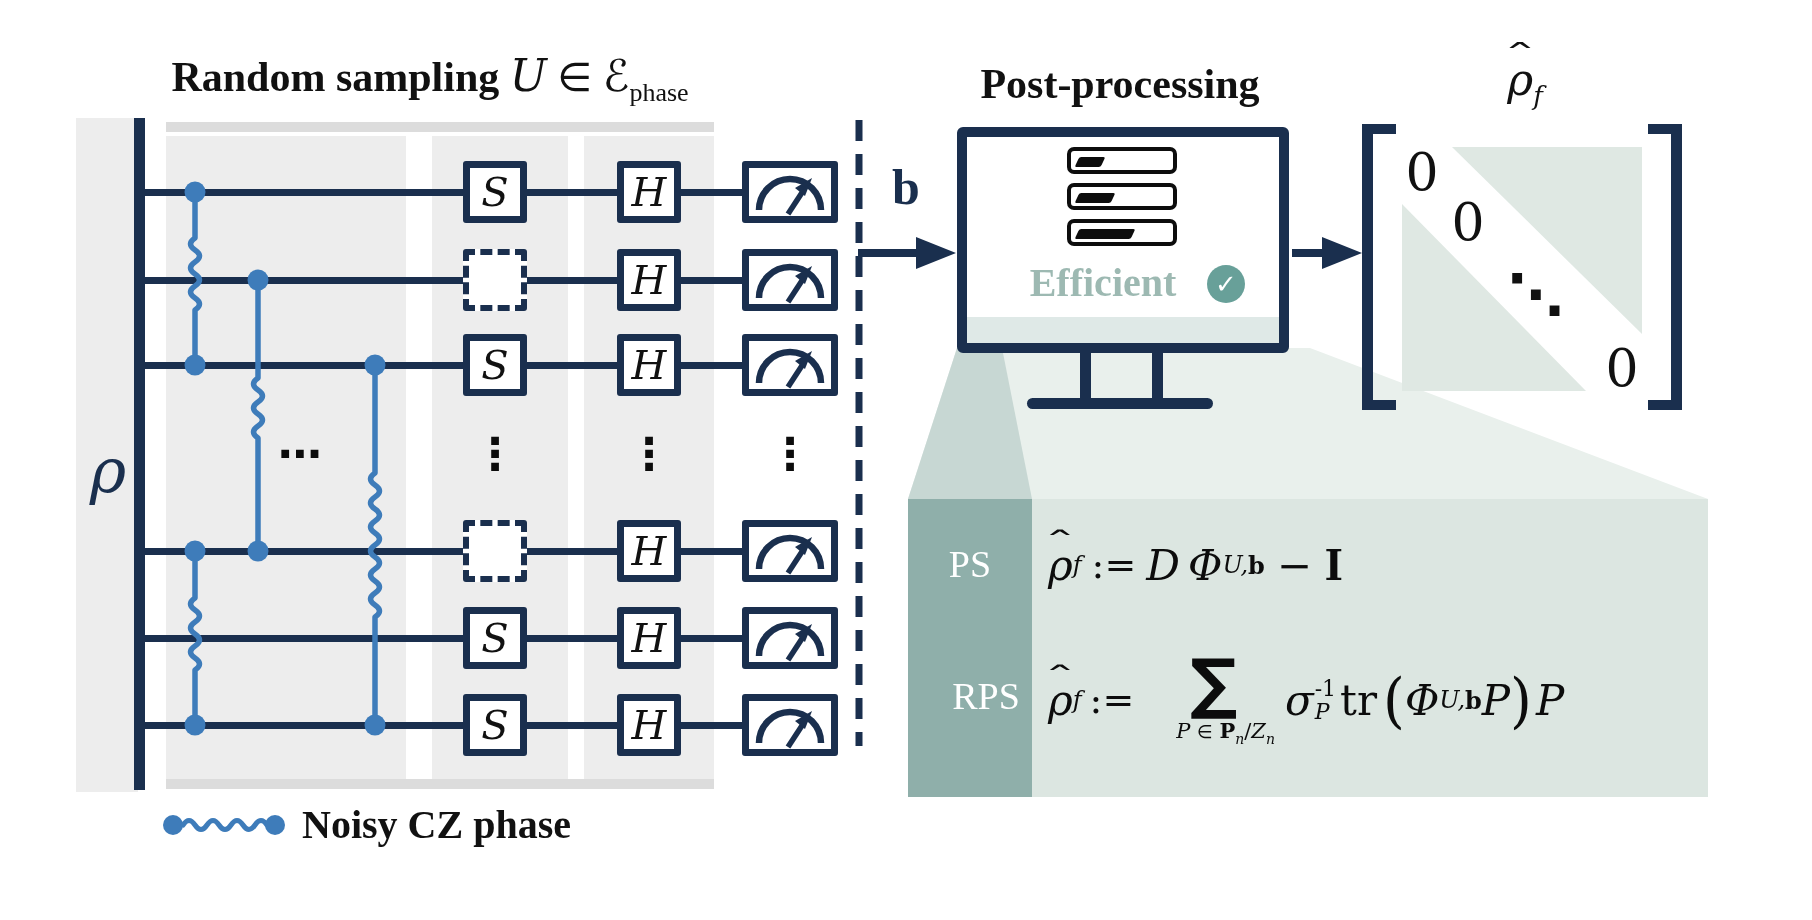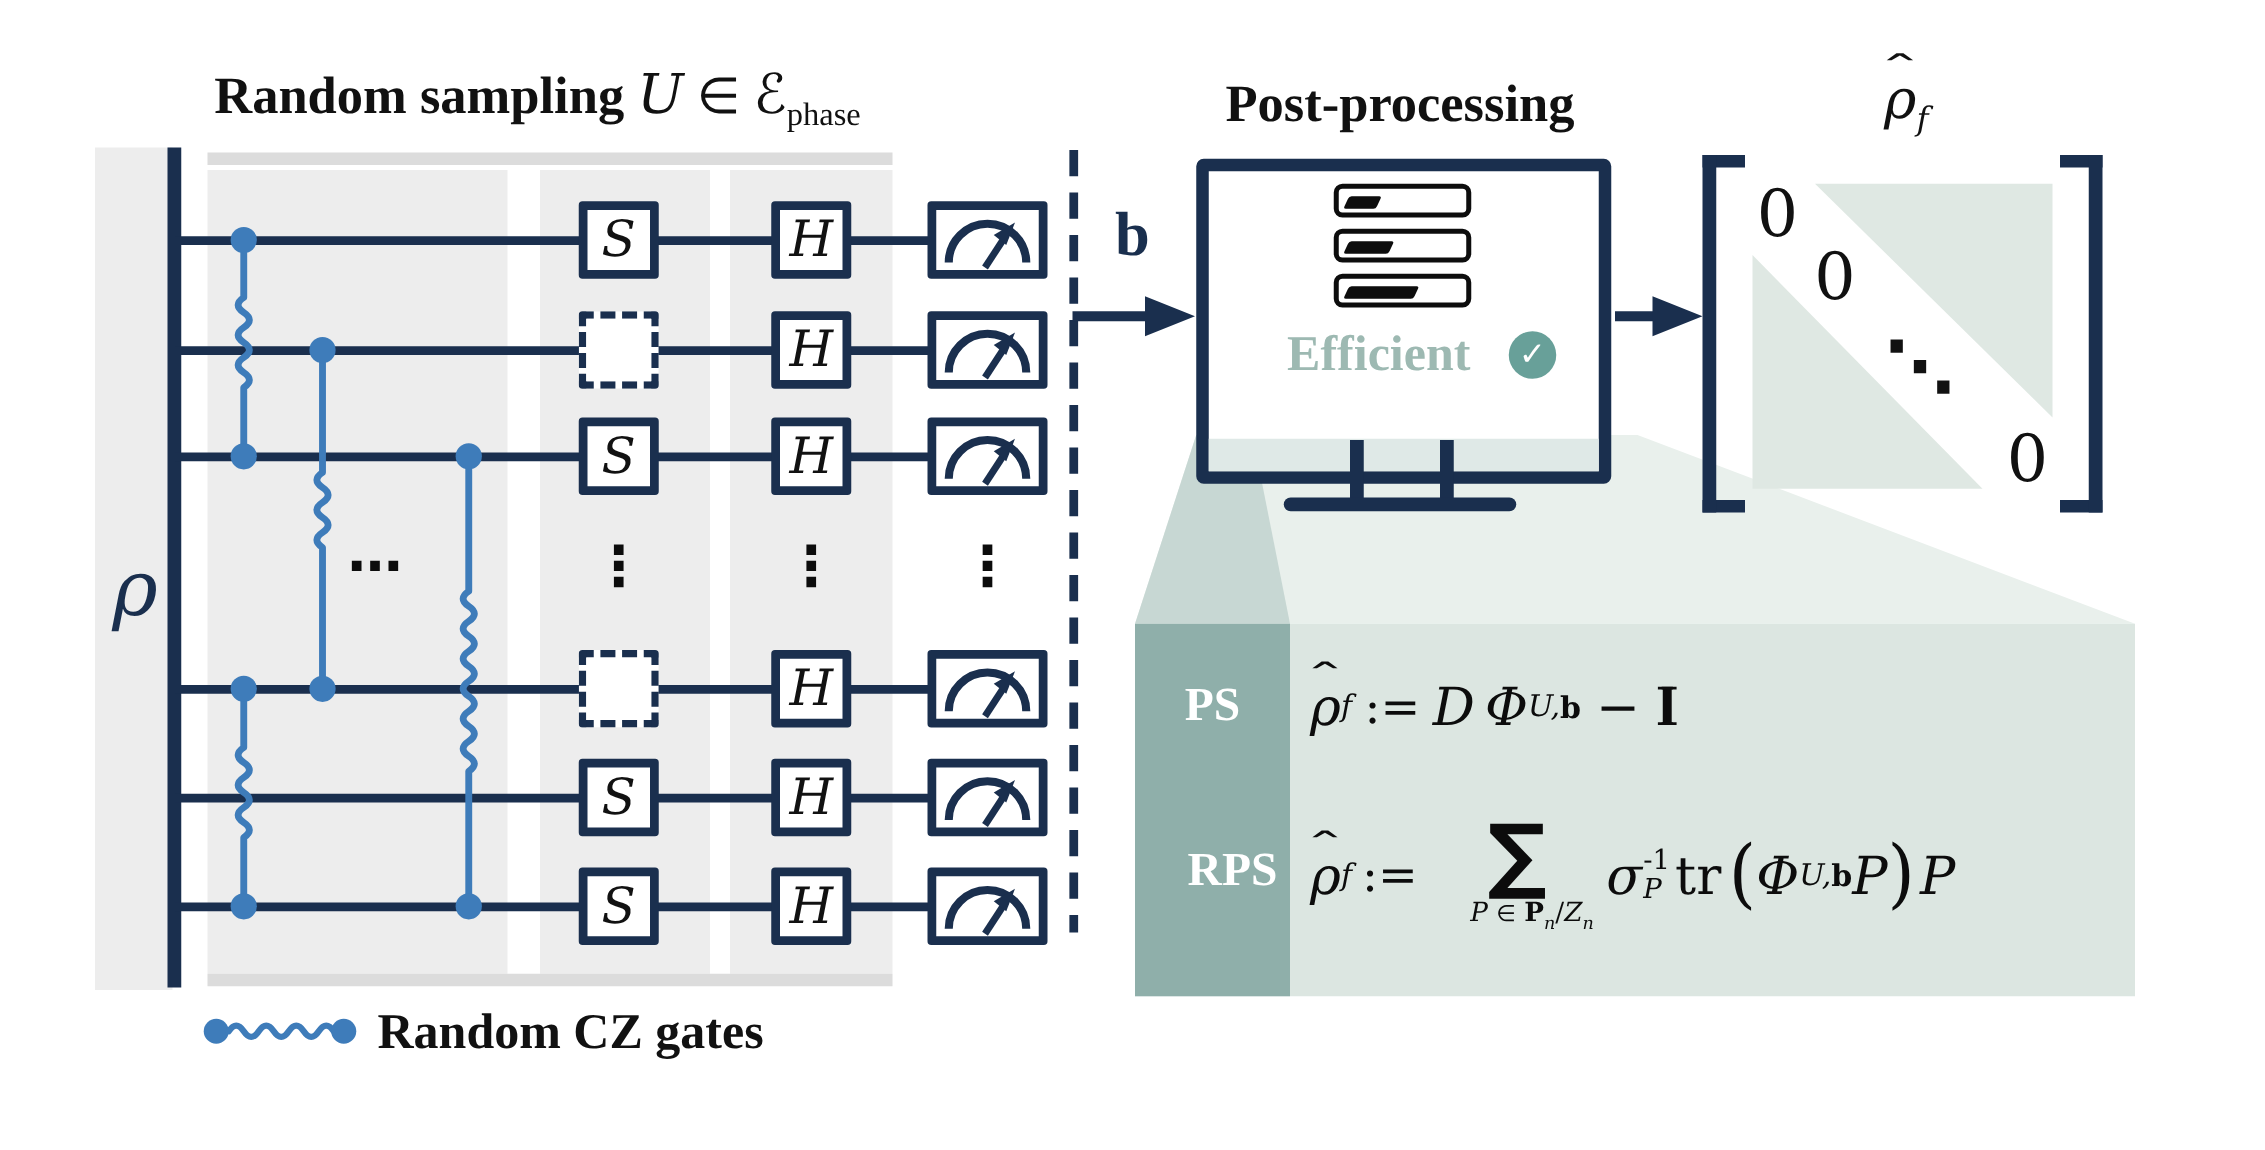--- a/index.html
+++ b/index.html
@@ -22,21 +22,21 @@
   .it{font-family:"DejaVu Serif",serif;font-style:italic;font-weight:normal;}
   .mathsub{font-size:26px;vertical-align:-10px;}
   .scriptE{font-family:"DejaVu Sans",sans-serif;font-weight:normal;font-size:44px;}
   .vdots{position:absolute;font-family:"DejaVu Sans",sans-serif;font-size:44px;color:#0c0c0c;
          text-align:center;line-height:1;font-weight:bold;}
   .hatwrap{position:relative;display:inline-block;}
   .hatmark{position:absolute;left:50%;top:-0.48em;transform:translateX(-50%) scaleX(2.2);
            font-size:0.7em;font-style:normal;}
   .zero{position:absolute;font-size:52px;font-family:"DejaVu Serif",serif;text-align:center;width:48px;}
   .bracket{position:absolute;width:34px;height:286px;box-sizing:border-box;}
-  .panel-label{position:absolute;width:124px;text-align:center;color:#fff;font-weight:bold;
+  .panel-label{position:absolute;width:124px;text-align:center;color:#fff;font-weight:normal;
                font-size:38px;font-family:"Liberation Serif",serif;}
   .frow{position:absolute;display:flex;align-items:center;font-family:"DejaVu Serif",serif;
         font-size:42px;color:#0c0c0c;white-space:nowrap;}
   .frow .sub{font-size:24px;vertical-align:-12px;font-style:italic;}
   .frow .subb{font-size:24px;vertical-align:-12px;font-weight:bold;font-style:normal;}
   .sumblock{display:inline-flex;flex-direction:column;align-items:center;margin:0 10px;}
   .sumglyph{font-family:"DejaVu Sans",sans-serif;font-size:66px;line-height:0.95;font-weight:bold;}
   .sumlimits{font-size:21px;margin-top:2px;margin-left:24px;}
   .sumlimits .n{font-size:14px;vertical-align:-6px;}
   .ss{display:inline-flex;flex-direction:column;align-items:flex-start;font-size:22px;line-height:1.05;
@@ -193,21 +193,21 @@
 
   <svg class="abs" width="900" height="200" style="left:900px;top:340px;">
     <polygon points="57,8 410,8 808,159 8,159" fill="#e9f0ec"></polygon>
     <polygon points="57,8 102,8 132,159 8,159" fill="#c7d7d3"></polygon>
   </svg>
 
   <div class="abs" style="left:876px;top:158px;width:60px;text-align:center;font-size:50px;font-weight:bold;color:#1a2f4e;">b</div>
   <div class="abs navy" style="left:858px;top:249px;width:62px;height:8px;"></div>
   <div class="ah" style="left:916px;top:237px;"></div>
 
-  <div class="abs" style="left:957px;top:127px;width:332px;height:260px;box-sizing:border-box;border:10px solid #1a2f4e;border-radius:6px;background:#fff;">
+  <div class="abs" style="left:957px;top:127px;width:332px;height:226px;box-sizing:border-box;border:10px solid #1a2f4e;border-radius:6px;background:#fff;">
     <div class="serverbar" style="left:100px;top:10px;">
         <div class="sliver" style="width:26px;"></div>
       </div>
     <div class="serverbar" style="left:100px;top:46px;">
         <div class="sliver" style="width:36px;"></div>
       </div>
     <div class="serverbar" style="left:100px;top:82px;">
         <div class="sliver" style="width:56px;"></div>
       </div>
     <div class="abs" style="left:0;top:122px;width:272px;height:48px;line-height:48px;text-align:center;
@@ -278,15 +278,15 @@
     <span class="it">P</span>
     <span class="paren">)</span>
     <span class="it" style="margin-left:4px;">P</span>
   </div>
 
   <svg class="abs" width="150" height="50" style="left:150px;top:800px;">
     <circle cx="23" cy="25" r="10" fill="#3e7cba"></circle>
     <path d="M33 25 q6 -9 12 0 q6 9 12 0 q6 -9 12 0 q6 9 12 0 q6 -9 12 0 q6 9 12 0 q6 -9 12 0" fill="none" stroke="#3e7cba" stroke-width="5" stroke-linecap="round"></path>
     <circle cx="125" cy="25" r="10" fill="#3e7cba"></circle>
   </svg>
-  <div class="abs" style="left:302px;top:800px;height:50px;line-height:50px;font-size:40px;font-weight:bold;">Random CZ gates</div>
+  <div class="abs" style="left:302px;top:800px;height:50px;line-height:50px;font-size:40px;font-weight:bold;">Noisy CZ phase</div>
 
 </div>
 
 </body></html>

